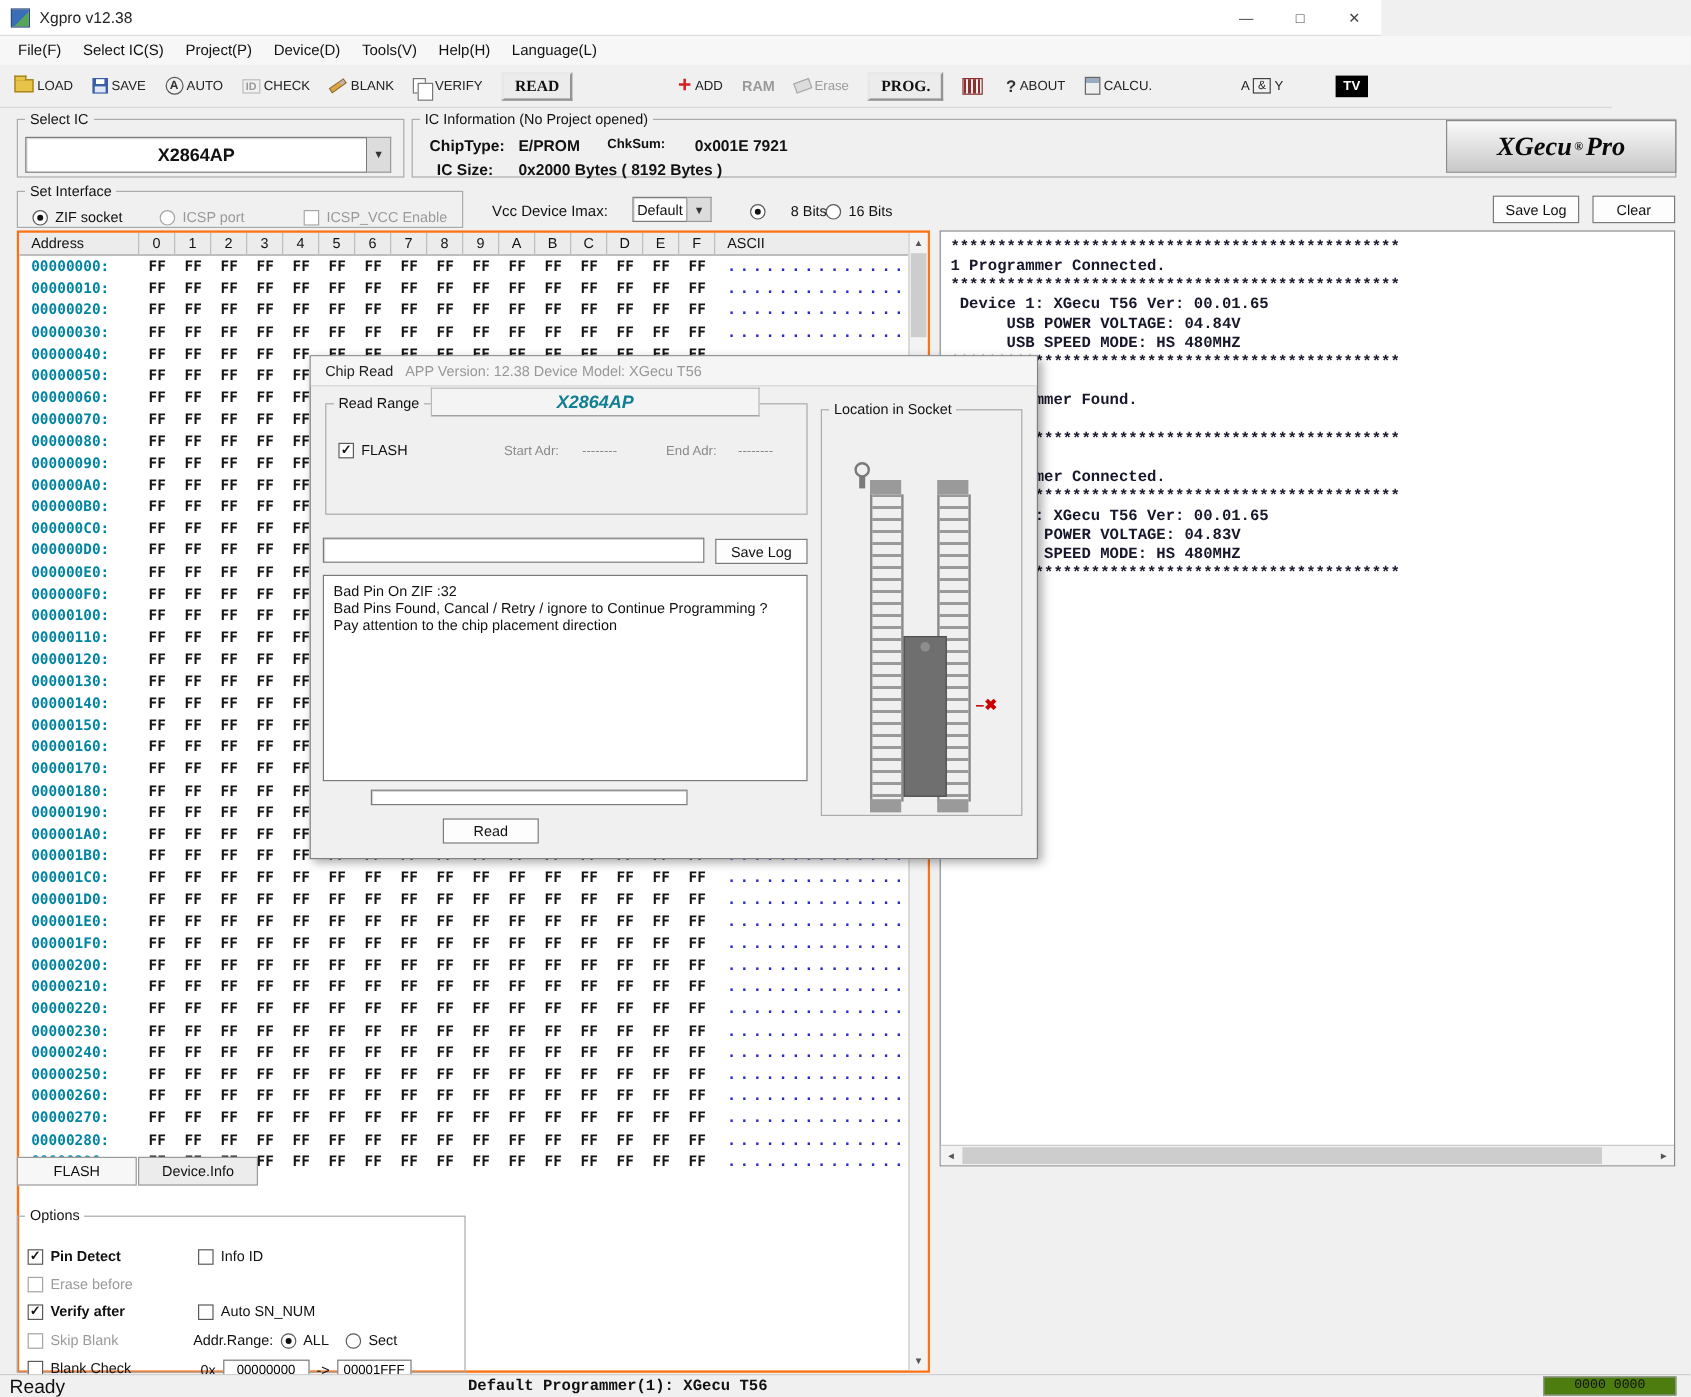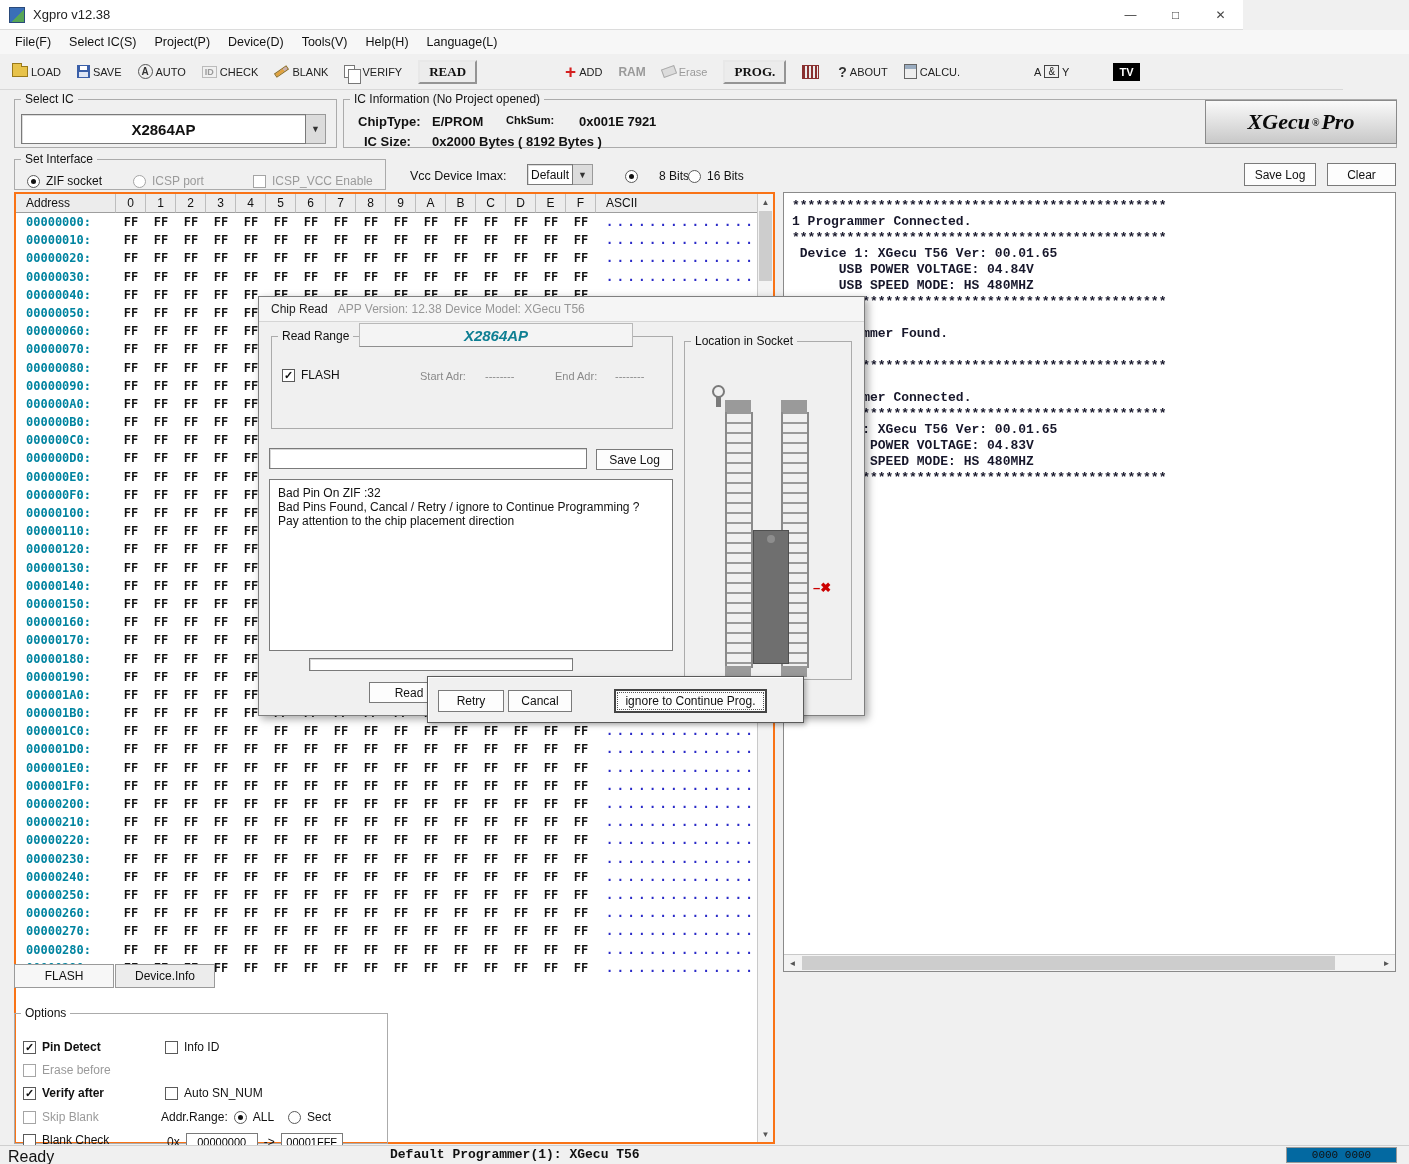--- a/index.html
+++ b/index.html
@@ -2,21 +2,21 @@
 <html><head>
 <meta charset="utf-8">
 <style>
   * { box-sizing: border-box; margin: 0; padding: 0; }
   html,body { width:1409px; height:1164px; overflow:hidden; }
   body { font-family:"Liberation Sans",sans-serif; font-size:12px; color:#111; background:#f0f0f0; }
   .abs { position:absolute; }
   #window { position:relative; width:1409px; height:1164px; background:#f0f0f0; overflow:hidden; }
 
   
-  #titlebar { left:0; top:0; width:1243px; height:30px; background:#ffffff; border-bottom:1px solid #dcdcdc; display:flex; align-items:center; }
+  #titlebar { left:0; top:0; width:1151px; height:30px; background:#ffffff; border-bottom:1px solid #dcdcdc; display:flex; align-items:center; }
   #app-icon { width:16px; height:16px; margin:0 8px 0 9px; background:linear-gradient(135deg,#3a6fb8 0 55%,#57a657 55% 100%); border:1px solid #2a4a7a; }
   #title-text { font-size:13px; color:#222; }
   .win-ctrls { margin-left:auto; display:flex; height:30px; }
   .win-btn { width:45px; display:flex; align-items:center; justify-content:center; color:#444; font-size:12px; }
   #menubar { left:0; top:30px; width:1409px; height:24px; background:#f7f7f7; display:flex; align-items:center; padding-left:6px; }
   .menu-item { padding:0 9px; line-height:24px; font-size:12.5px; color:#111; }
   #toolbar { left:0; top:54px; width:1343px; height:36px; background:#f0f0f0; border-bottom:1px solid #d8d8d8; display:flex; align-items:center; padding-left:12px; }
   .tbtn { display:flex; align-items:center; margin-right:16px; font-size:11px; color:#222; white-space:nowrap; }
   .tb-boxed { border:2px outset #e8e8e8; background:#ececec; padding:2px 9px; font-family:"Liberation Serif",serif; font-weight:bold; font-size:13px; color:#111; }
   .ic { margin-right:3px; display:inline-block; }
@@ -93,21 +93,21 @@
   .hthumb { position:absolute; left:18px; right:60px; top:1px; bottom:1px; background:#cdcdcd; }
 
   
   .tab { position:absolute; top:964px; height:24px; width:100px; border:1px solid #9a9a9a; background:#ececec; display:flex; align-items:center; justify-content:center; font-size:12px; color:#111; }
   .tab.active { background:#f7f7f7; }
 
   
   #statusbar { left:0; top:1145px; width:1409px; height:19px; background:#f0f0f0; border-top:1px solid #cfcfcf; }
   #status-ready { position:absolute; left:8px; top:2px; font-size:16px; }
   #status-prog { position:absolute; left:390px; top:1px; font-family:"Liberation Mono",monospace; font-weight:bold; font-size:13px; color:#111; }
-  #status-counter { position:absolute; left:1286px; top:1px; width:111px; height:16px; background:#0369a1; border:1px solid #9a9a9a; font-family:"Liberation Mono",monospace; font-size:11px; text-align:center; line-height:14px; }
+  #status-counter { position:absolute; left:1286px; top:1px; width:111px; height:16px; background:#4d7c0f; border:1px solid #9a9a9a; font-family:"Liberation Mono",monospace; font-size:11px; text-align:center; line-height:14px; }
 
   
   #dialog { left:258px; top:296px; width:607px; height:420px; background:#f0f0f0; border:1px solid #7f7f7f; box-shadow:3px 3px 8px rgba(0,0,0,0.35); z-index:10; }
   #dialog-titlebar { position:absolute; left:0; top:0; right:0; height:25px; background:#f5f5f5; border-bottom:1px solid #d5d5d5; display:flex; align-items:center; }
   #dialog-title { margin-left:12px; font-size:12px; color:#222; }
   #dialog-subtitle { margin-left:10px; font-size:12px; color:#979797; }
   #chip-name-bar { position:absolute; left:100px; top:26px; width:274px; height:24px; background:#f4f4f4; border:1px solid #b8b8b8; border-bottom-color:#8f8f8f; display:flex; align-items:center; justify-content:center; font-weight:bold; font-style:italic; font-size:15px; color:#0f7f93; z-index:2; }
   #msgbox { position:absolute; left:10px; top:182px; width:404px; height:172px; background:#fff; border:1px solid #7a7a7a; padding:6px 8px; font-size:12px; color:#111; line-height:14px; }
   .rail { position:absolute; width:28px; border-left:2px solid #8a8a8a; border-right:2px solid #8a8a8a; background:repeating-linear-gradient(#9a9a9a 0 2px, transparent 2px 10px); }
   .sock-block { position:absolute; background:#9a9a9a; }
@@ -1243,19 +1243,14 @@
       <div class="sock-block" style="left:96px; top:52px; width:26px; height:12px;"></div>
       <div class="rail" style="left:40px; top:64px; height:256px;"></div>
       <div class="rail" style="left:96px; top:64px; height:256px;"></div>
       <div class="sock-block" style="left:40px; top:318px; width:26px; height:11px;"></div>
       <div class="sock-block" style="left:96px; top:318px; width:26px; height:11px;"></div>
       <div id="zif-chip"></div>
       <div id="pin-error-mark">–✖</div>
     </fieldset>
   </div>
 
-  <div id="error-popup" class="abs">
-    <div class="btn abs" style="left:10px; top:13px; width:66px; height:22px;">Retry</div>
-    <div class="btn abs" style="left:80px; top:13px; width:64px; height:22px;">Cancal</div>
-    <div class="btn abs" id="btn-ignore" style="left:186px; top:12px; width:153px; height:24px;">ignore to Continue Prog.</div>
-  </div>
 
 </div>
 
 </body></html>

